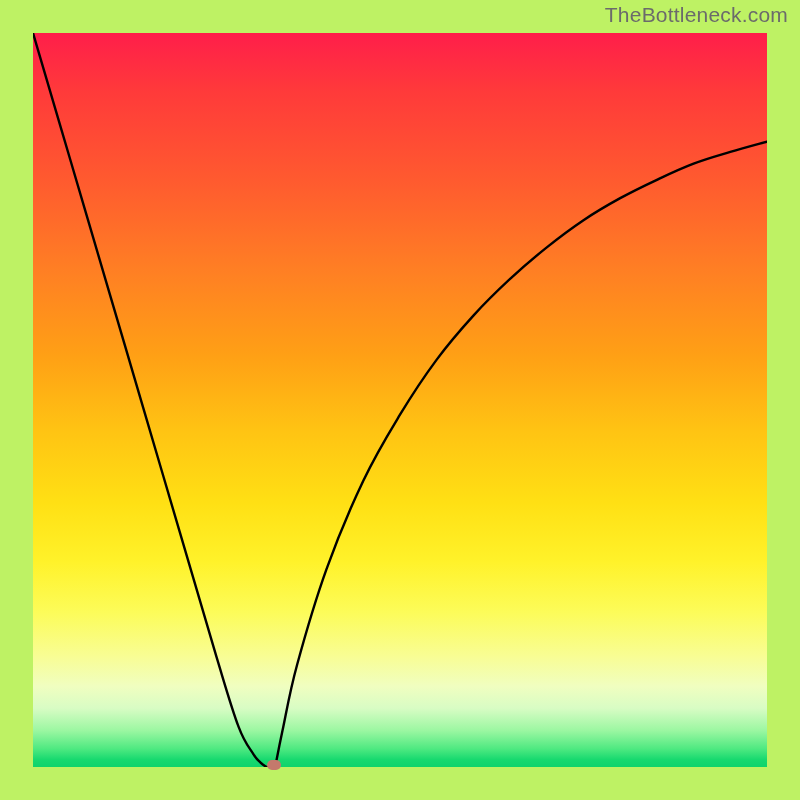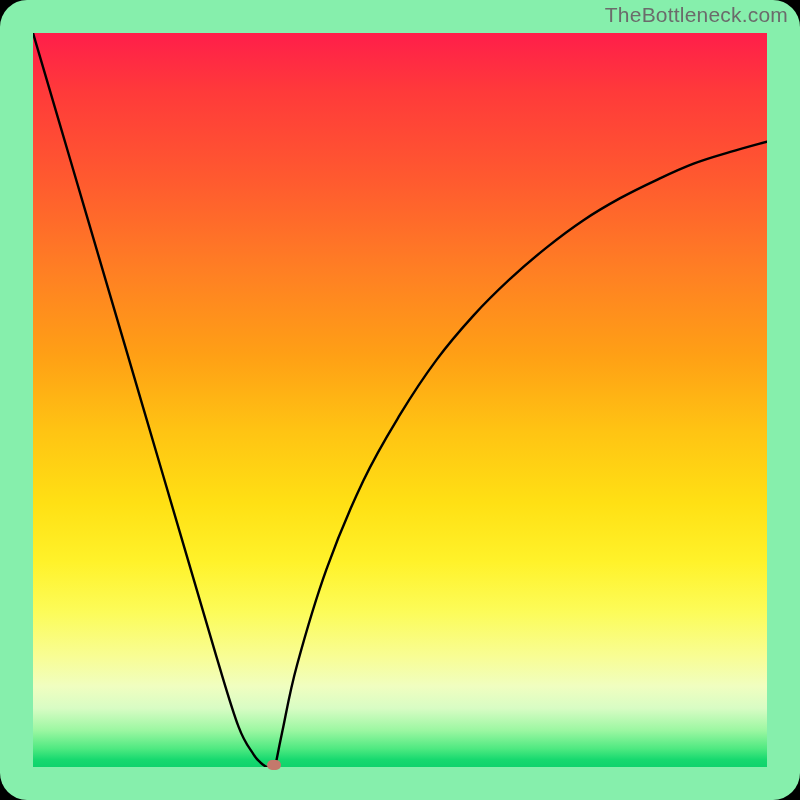--- a/index.html
+++ b/index.html
@@ -10,22 +10,21 @@
     background: #000;
     overflow: hidden;
     font-family: Arial, Helvetica, sans-serif;
   }
   .frame {
     position: absolute;
     left: 0;
     top: 0;
     width: 800px;
     height: 800px;
-    background: #86efac;
-    border-radius: 27px;
+    background: #bef264;
   }
   .watermark {
     position: absolute;
     top: 3px;
     right: 12px;
     color: #6b6b6b;
     font-size: 21px;
     font-weight: 400;
     letter-spacing: 0.2px;
     z-index: 3;

